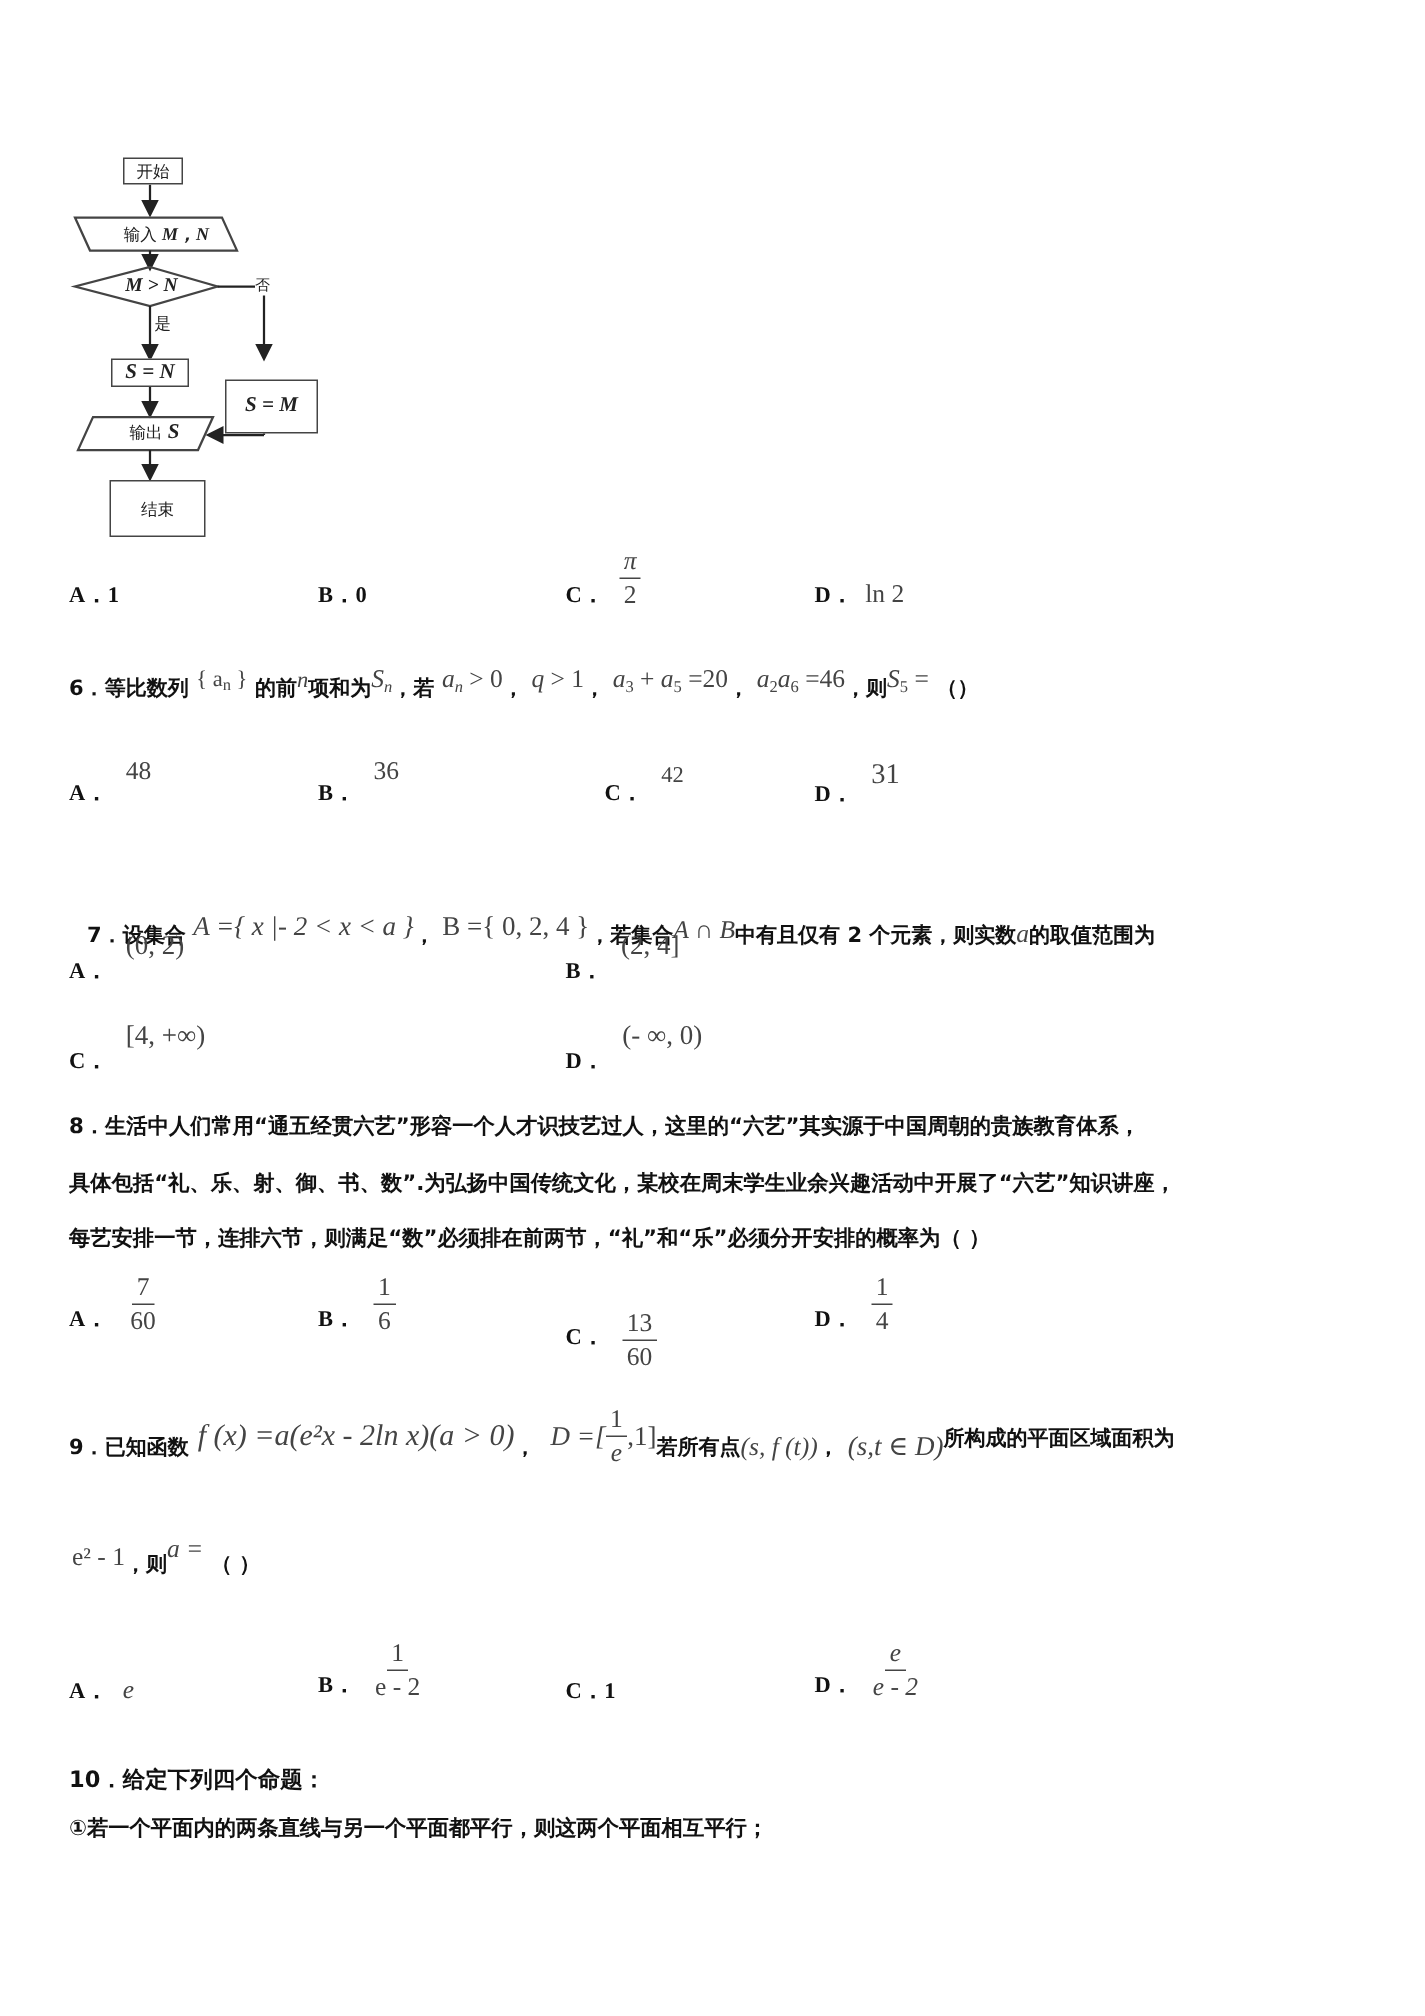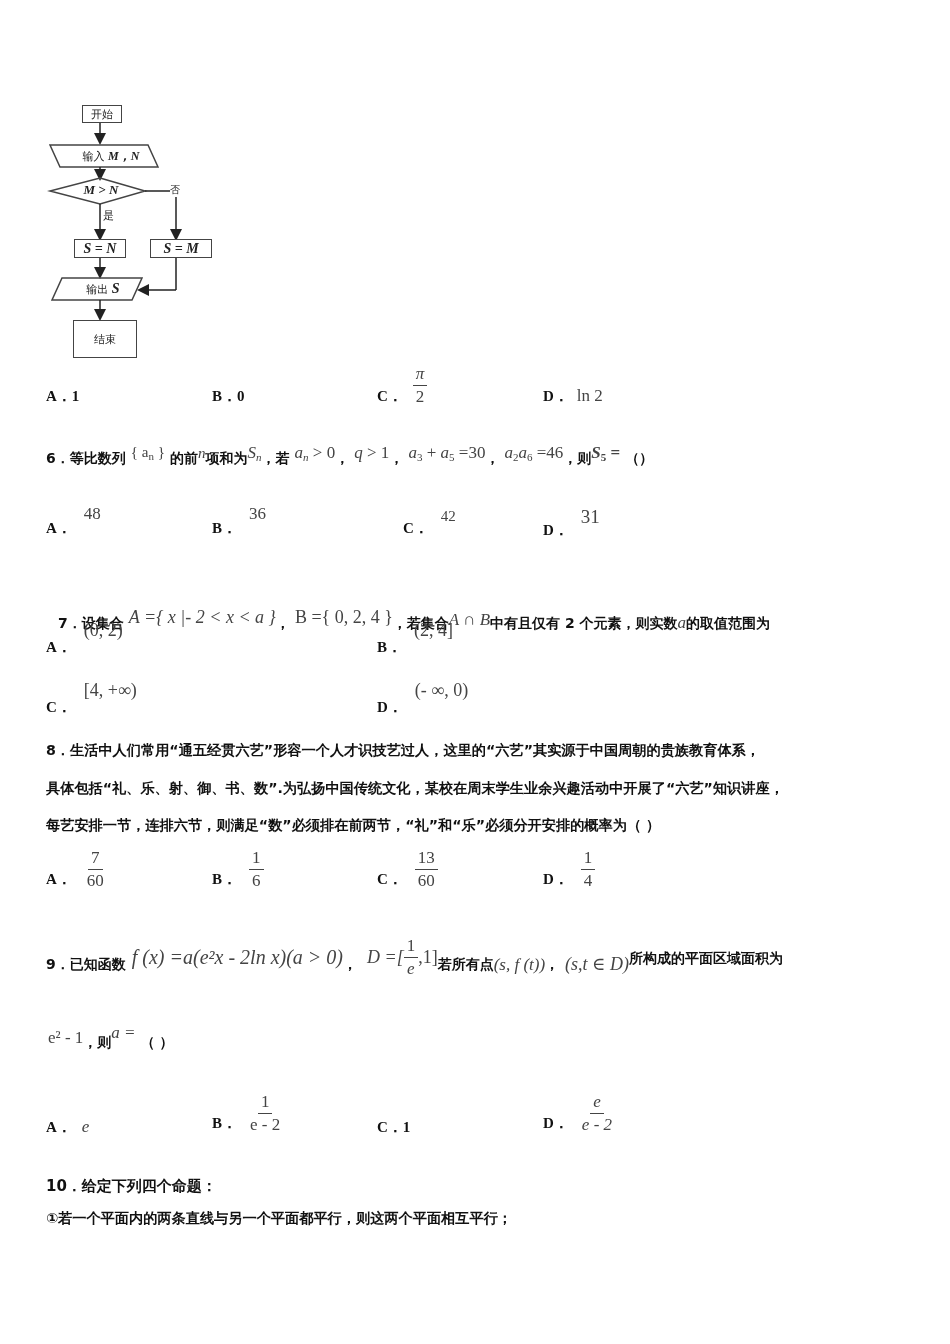--- a/index.html
+++ b/index.html
@@ -69,21 +69,21 @@
   <div class="abs" style="left:63px; top:108px; font-size:11px; color:#222;">
     <span>是</span>
   </div>
   <div class="abs" style="left:130px; top:83px; font-size:10px; color:#222; background:#fff;">
     <span>否</span>
   </div>
 
   <div class="fc-box" style="left:34px; top:139px; width:52px; height:19px;">
     <span class="fc-text-math">S = N</span>
   </div>
-  <div class="fc-box" style="left:110px; top:139px; width:62px; height:19px;">
+  <div class="fc-box" style="left:110px; top:153px; width:62px; height:36px;">
     <span class="fc-text-math">S = M</span>
   </div>
 
   <div class="abs" style="left:28px; top:181px; width:70px; font-size:11px; text-align:center; color:#222;">
     <span>输出</span>
     <span class="fc-text-math">S</span>
   </div>
 
   <div class="fc-box" style="left:33px; top:220px; width:64px; height:38px;">
     <span>结束</span>
@@ -108,22 +108,22 @@
     <span class="opt-label">D．</span><span class="math" style="margin-left:8px;">ln 2</span>
   </div>
 </div>
 
 <div class="abs" style="left:46px; top:448px; white-space:nowrap;">
   <span class="cjk">6．</span><span class="cjk">等比数列</span>
   <span class="math" style="position:relative; top:-6px; font-size:15px;"><span>{ a</span><sub>n</sub><span> }</span></span>
   <span class="cjk">的前</span><span class="math mi" style="position:relative; top:-5px; font-size:15px;">n</span><span class="cjk">项和为</span><span class="math mi" style="position:relative; top:-5px;"><span>S</span><sub>n</sub></span><span class="cjk">，若</span>
   <span class="math" style="position:relative; top:-5px;"><span class="mi">a</span><sub class="mi">n</sub><span> &gt; 0</span></span><span class="cjk">，</span>
   <span class="math" style="position:relative; top:-5px;"><span class="mi">q</span><span> &gt; 1</span></span><span class="cjk">，</span>
-  <span class="math" style="position:relative; top:-5px;"><span class="mi">a</span><sub>3</sub><span> + </span><span class="mi">a</span><sub>5</sub><span> =30</span></span><span class="cjk">，</span>
-  <span class="math" style="position:relative; top:-5px;"><span class="mi">a</span><sub>2</sub><span class="mi">a</span><sub>6</sub><span> =46</span></span><span class="cjk">，则</span><span class="math" style="position:relative; top:-5px;font-weight:bold;"><span class="mi">S</span><sub>5</sub><span> =</span></span>
+  <span class="math" style="position:relative; top:-5px;"><span class="mi">a</span><sub>3</sub><span> + </span><span class="mi">a</span><sub>5</sub><span> =20</span></span><span class="cjk">，</span>
+  <span class="math" style="position:relative; top:-5px;"><span class="mi">a</span><sub>2</sub><span class="mi">a</span><sub>6</sub><span> =46</span></span><span class="cjk">，则</span><span class="math" style="position:relative; top:-5px;"><span class="mi">S</span><sub>5</sub><span> =</span></span>
   <span class="cjk">（）</span>
 </div>
 
 <div>
   <div class="abs" style="left:46px; top:504px;">
     <span class="opt-label" style="position:relative; top:14px;">A．</span><span class="math" style="margin-left:12px;">48</span>
   </div>
   <div class="abs" style="left:212px; top:504px;">
     <span class="opt-label" style="position:relative; top:14px;">B．</span><span class="math" style="margin-left:12px;">36</span>
   </div>
@@ -172,21 +172,21 @@
   </div>
   <div class="abs" style="left:212px; top:848px; display:flex; align-items:center;">
     <span class="opt-label" style="margin-top:20px;">B．</span>
     <span class="frac" style="margin-left:12px;">
         <span class="num">1</span>
         <span class="den">6</span>
       </span>
   </div>
   <div class="abs" style="left:377px; top:848px; display:flex; align-items:center;">
     <span class="opt-label" style="margin-top:20px;">C．</span>
-    <span class="frac" style="margin-left:12px;">
+    <span class="frac" style="margin-left:12px;margin-top:24px;">
         <span class="num">13</span>
         <span class="den">60</span>
       </span>
   </div>
   <div class="abs" style="left:543px; top:848px; display:flex; align-items:center;">
     <span class="opt-label" style="margin-top:20px;">D．</span>
     <span class="frac" style="margin-left:12px;">
         <span class="num">1</span>
         <span class="den">4</span>
       </span>

